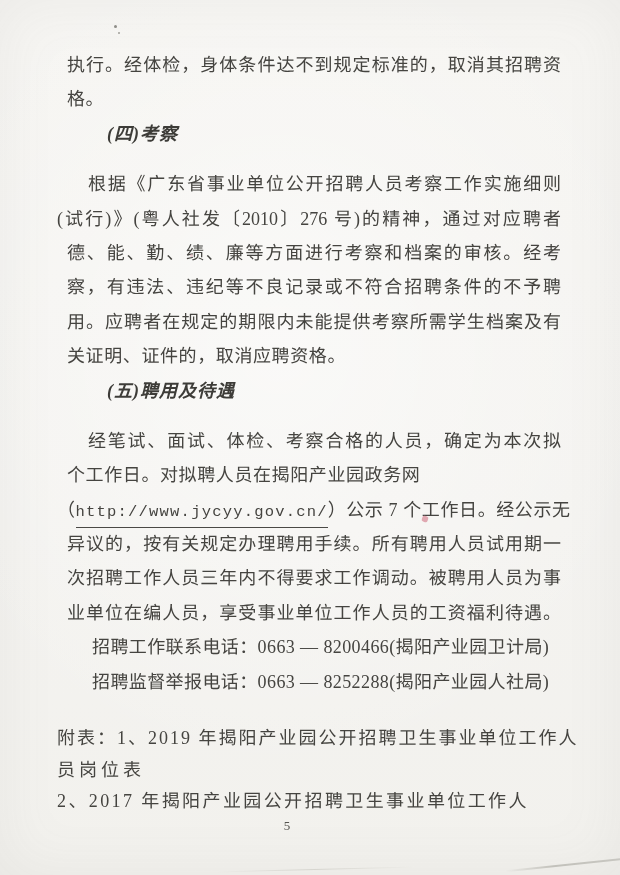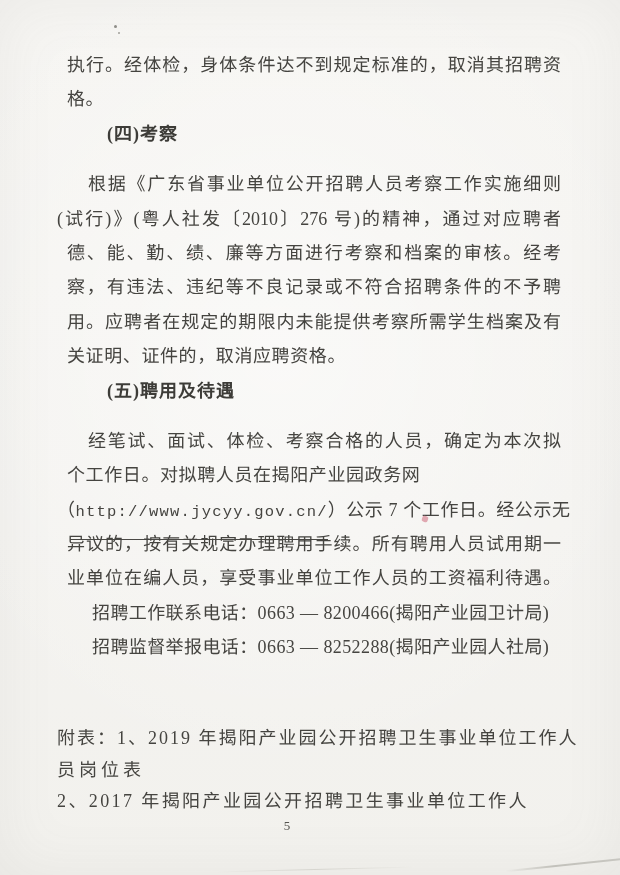--- a/index.html
+++ b/index.html
@@ -32,31 +32,31 @@
     white-space: nowrap;
   }
   .jf {
     text-align: justify;
     text-align-last: justify;
     text-justify: inter-character;
     letter-spacing: 0;
     white-space: normal;
   }
   .ind1 { text-indent: 21px; margin-top: 16px; }
-  .ind2 { text-indent: 40px; }
+  .ind2 { text-indent: 40px; font-style: italic; }
   .hang { margin-left: -10px; width: 504px; }
   .heading { font-weight: bold; letter-spacing: 1px; color: #3d3c38; }
   .phone { text-indent: 25px; letter-spacing: 0.4px; }
   .url-seg { font-size: 18px; }
   .url-text {
     font-family: "Liberation Mono", "DejaVu Sans Mono", monospace;
     font-size: 15.5px;
     letter-spacing: 1.2px;
     border-bottom: 1.5px solid #4a4945;
-    padding-bottom: 18px;
+    padding-bottom: 6px;
   }
   .attach {
     position: absolute;
     left: 57px; top: 723px;
     width: 500px;
   }
   .attach .line {
     height: 31.5px;
     line-height: 31.5px;
   }
@@ -105,20 +105,21 @@
     <div class="line jf">察，有违法、违纪等不良记录或不符合招聘条件的不予聘</div>
     <div class="line jf">用。应聘者在规定的期限内未能提供考察所需学生档案及有</div>
     <div class="line">关证明、证件的，取消应聘资格。</div>
     <div class="line heading ind2">(五)聘用及待遇</div>
     <div class="line jf ind1">经笔试、面试、体检、考察合格的人员，确定为本次拟</div>
     <div class="line">个工作日。对拟聘人员在揭阳产业园政务网</div>
     <div class="line hang">
       <span class="url-seg">（</span><span class="url-text">http://www.jycyy.gov.cn/</span><span class="url-seg">）公示 7 个工作日。经公示无</span>
     </div>
     <div class="line jf">异议的，按有关规定办理聘用手续。所有聘用人员试用期一</div>
+    <div class="line jf">次招聘工作人员三年内不得要求工作调动。被聘用人员为事</div>
     <div class="line jf">业单位在编人员，享受事业单位工作人员的工资福利待遇。</div>
     <div class="line phone">招聘工作联系电话：0663 — 8200466(揭阳产业园卫计局)</div>
     <div class="line phone">招聘监督举报电话：0663 — 8252288(揭阳产业园人社局)</div>
   </div>
 
   <div class="attach">
     <div class="line att-1a">附表：1、2019 年揭阳产业园公开招聘卫生事业单位工作人</div>
     <div class="line att-1b">员岗位表</div>
     <div class="line att-2">2、2017 年揭阳产业园公开招聘卫生事业单位工作人</div>
   </div>

